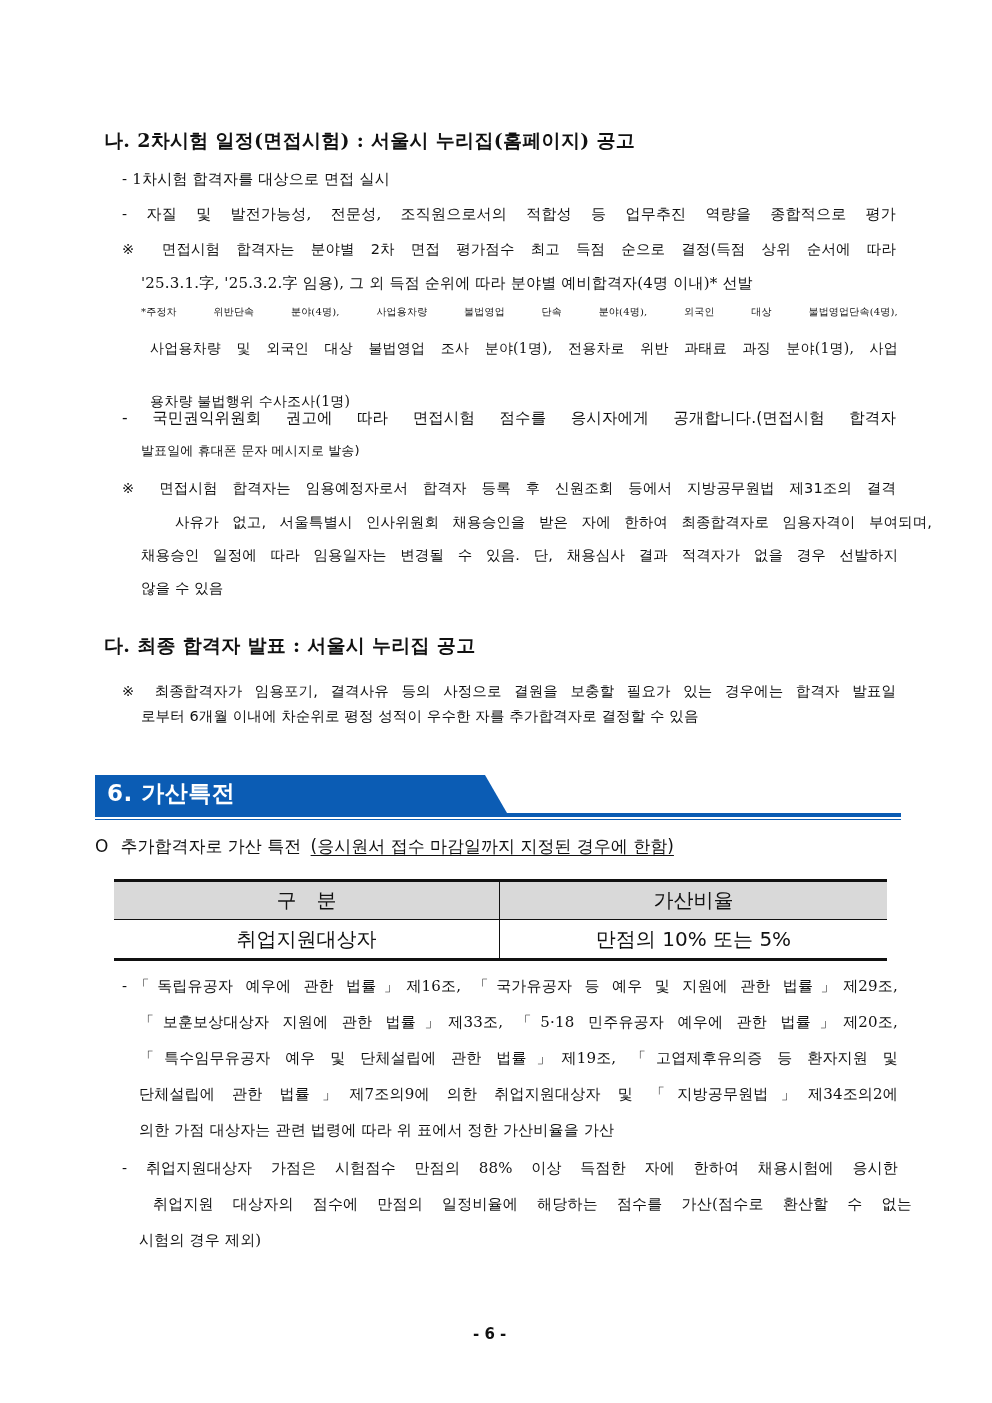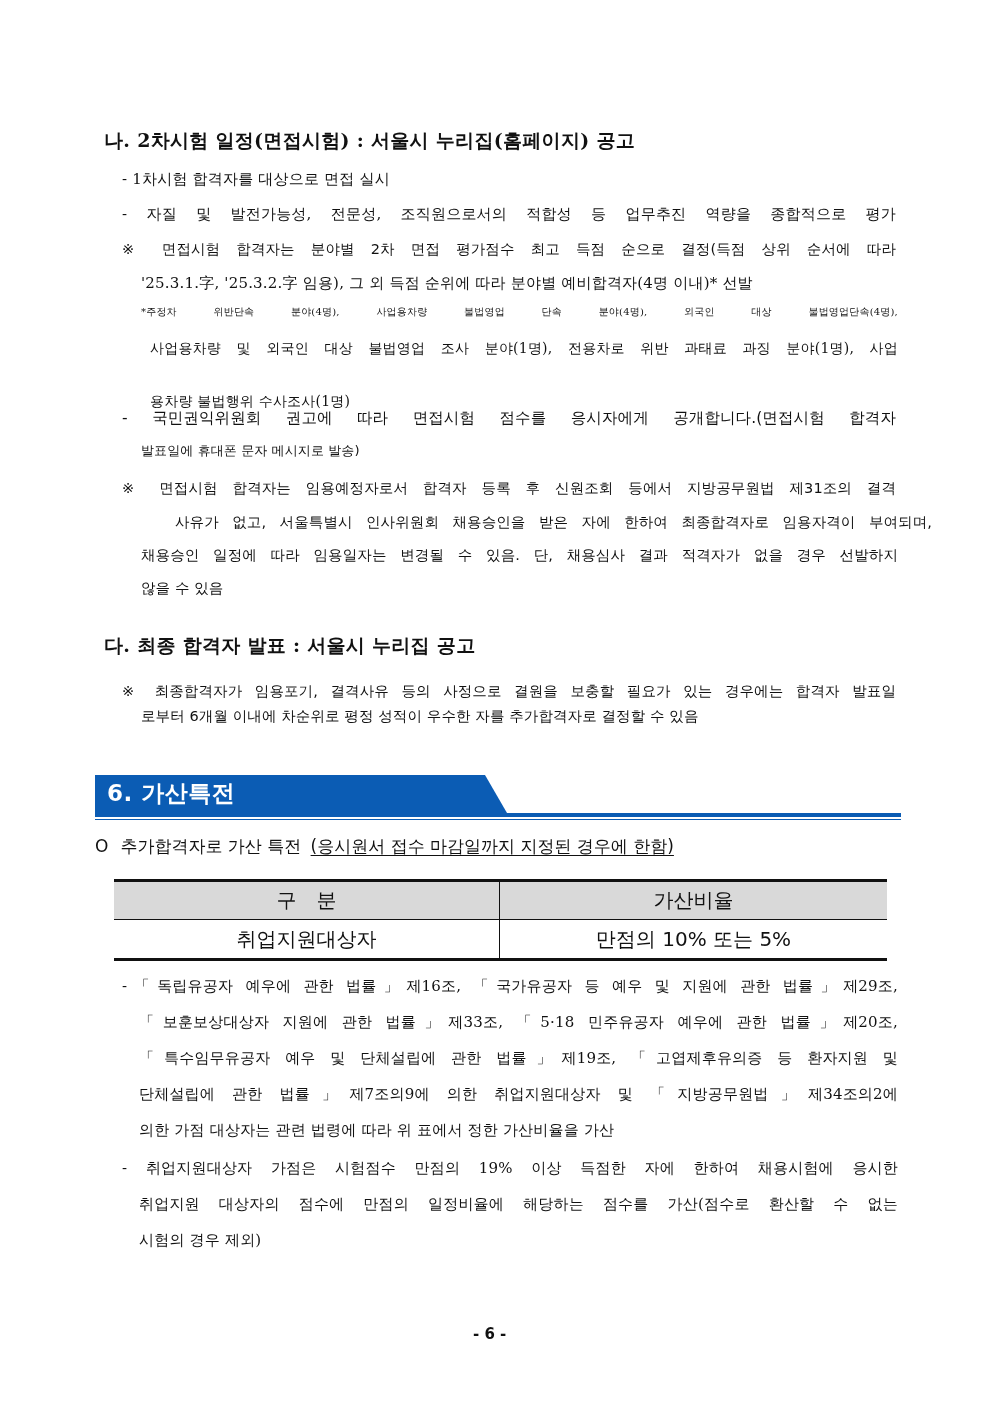--- a/index.html
+++ b/index.html
@@ -111,20 +111,20 @@
 </div>
 <div class="abs body" style="left:139px; top:1049px; width:759px;">
   <span class="justify">「특수임무유공자 예우 및 단체설립에 관한 법률」제19조, 「고엽제후유의증 등 환자지원 및</span>
 </div>
 <div class="abs body" style="left:139px; top:1085px; width:759px;">
   <span class="justify">단체설립에 관한 법률」제7조의9에 의한 취업지원대상자 및 「지방공무원법」제34조의2에</span>
 </div>
 <div class="abs body" style="left:139px; top:1121px;">의한 가점 대상자는 관련 법령에 따라 위 표에서 정한 가산비율을 가산</div>
 
 <div class="abs body" style="left:122px; top:1159px; width:776px;">
-  <span class="justify">- 취업지원대상자 가점은 시험점수 만점의 19% 이상 득점한 자에 한하여 채용시험에 응시한</span>
+  <span class="justify">- 취업지원대상자 가점은 시험점수 만점의 88% 이상 득점한 자에 한하여 채용시험에 응시한</span>
 </div>
-<div class="abs body" style="left:139px; top:1195px; width:759px;">
+<div class="abs body" style="left:153px; top:1195px; width:759px;">
   <span class="justify">취업지원 대상자의 점수에 만점의 일정비율에 해당하는 점수를 가산(점수로 환산할 수 없는</span>
 </div>
 <div class="abs body" style="left:139px; top:1231px;">시험의 경우 제외)</div>
 
 <div class="abs page-num" style="left:473px; top:1325px;">- 6 -</div>
 
 </body></html>

